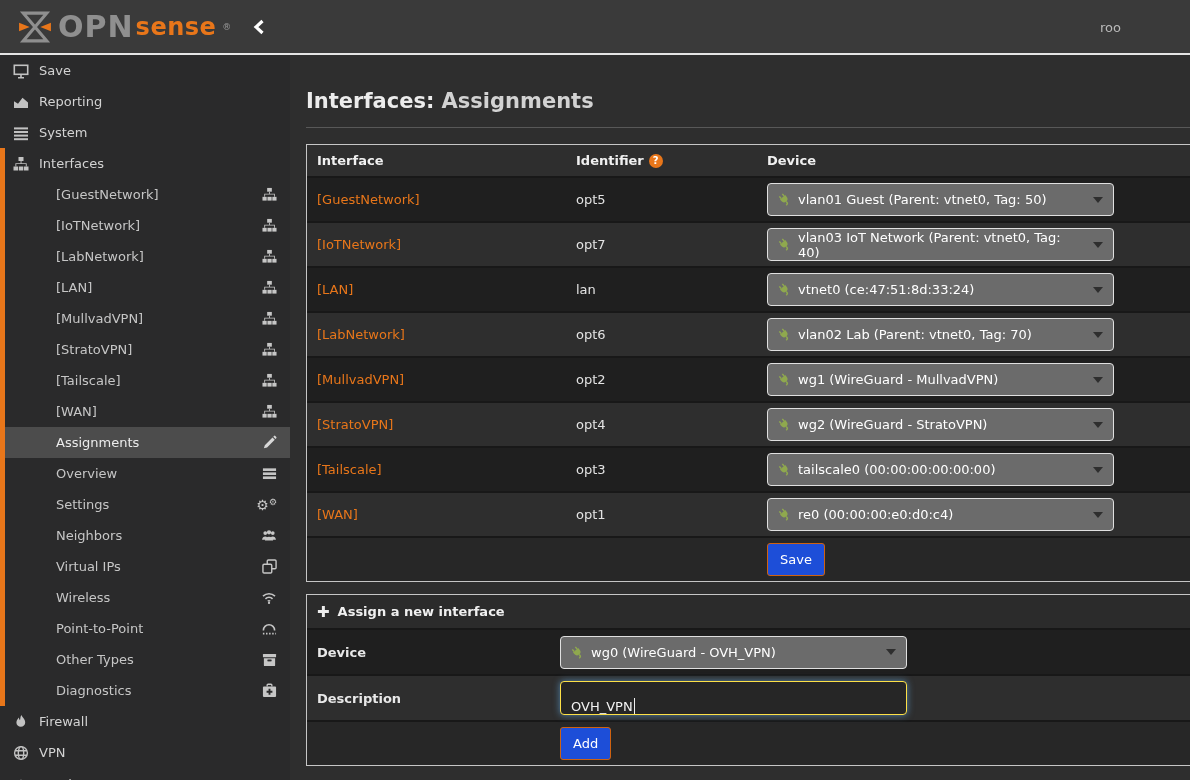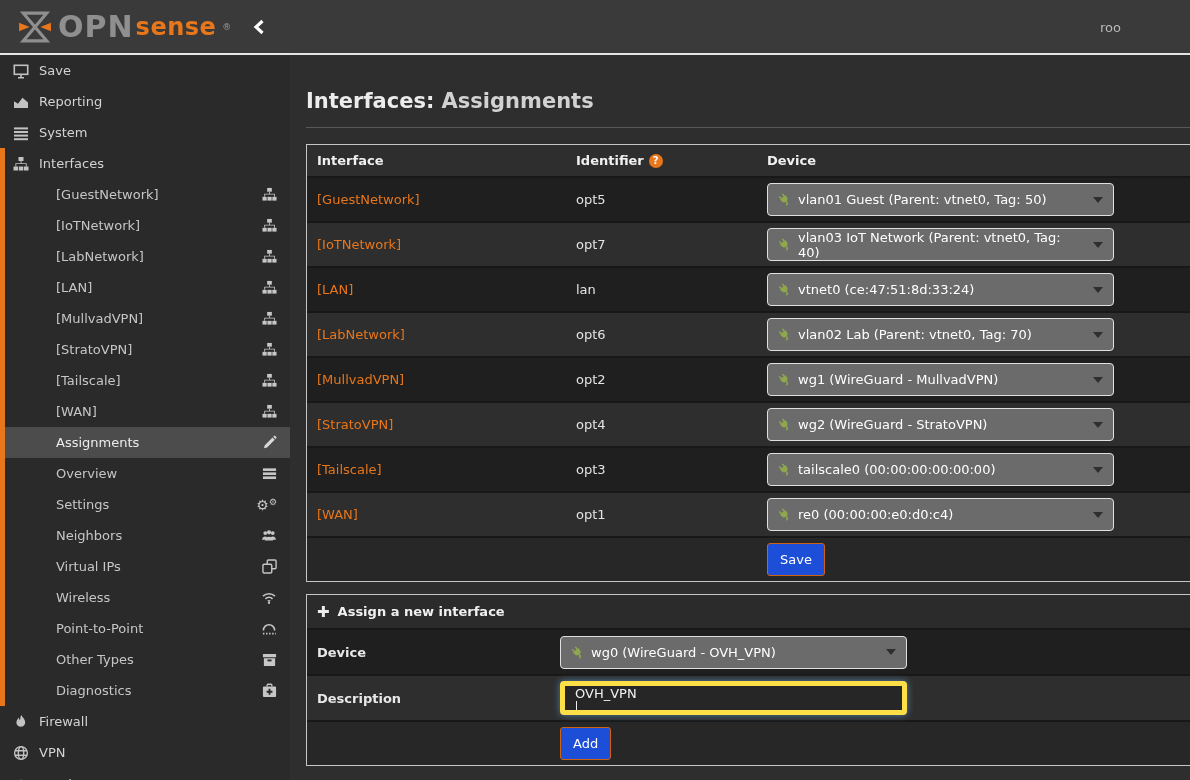--- a/index.html
+++ b/index.html
@@ -60,22 +60,22 @@
   .btn-orange { background:#1d4ed8; color:#fff; border:1px solid #cf6210; border-radius:3px;
                 font-size:13px; padding:8px 12px; cursor:pointer; font-family:inherit; }
   
   .p-header { height:33px; display:flex; align-items:center; gap:8px; padding-left:10px; font-weight:bold; color:#f0f0f0; background:#2b2b2b; }
   .plus-glyph { color:#ededed; font-weight:bold; font-size:15px; }
   .f-row { display:grid; grid-template-columns:253px 1fr; min-height:46px; align-items:center; border-top:2px solid #181818; }
   .f-row .f-label { padding-left:10px; font-weight:bold; color:#e8e8e8; }
   .f-row.dark { background:#1f1f1f; }
   .f-row.light { background:#2e2e2e; }
   .f-footer { height:45px; border-top:2px solid #181818; background:#272727; display:grid; grid-template-columns:253px 1fr; align-items:center; }
-  .text-input { width:347px; height:34px; background:#262626; border:5px solid #fde047; border-radius:4px;
-                box-shadow:0 0 7px rgba(102,175,233,.65); display:flex; align-items:flex-start; padding:0 10px; color:#f2f2f2; cursor:text;flex-direction:column; }
+  .text-input { width:347px; height:34px; background:#262626; border:1px solid #fde047; border-radius:4px;
+                box-shadow:0 0 7px rgba(102,175,233,.65); display:flex; align-items:flex-end; padding:0 10px; color:#f2f2f2; cursor:text; }
   .caret-bar { display:inline-block; width:1px; height:16px; background:#eee; margin-left:1px; }
   svg { display:block; }
 </style>
 </head>
 <body>
 
 <svg width="0" height="0" style="position:absolute">
   <defs>
     <g id="i-sitemap" fill="currentColor">
       <rect x="5.5" y="1" width="5" height="4"></rect>

